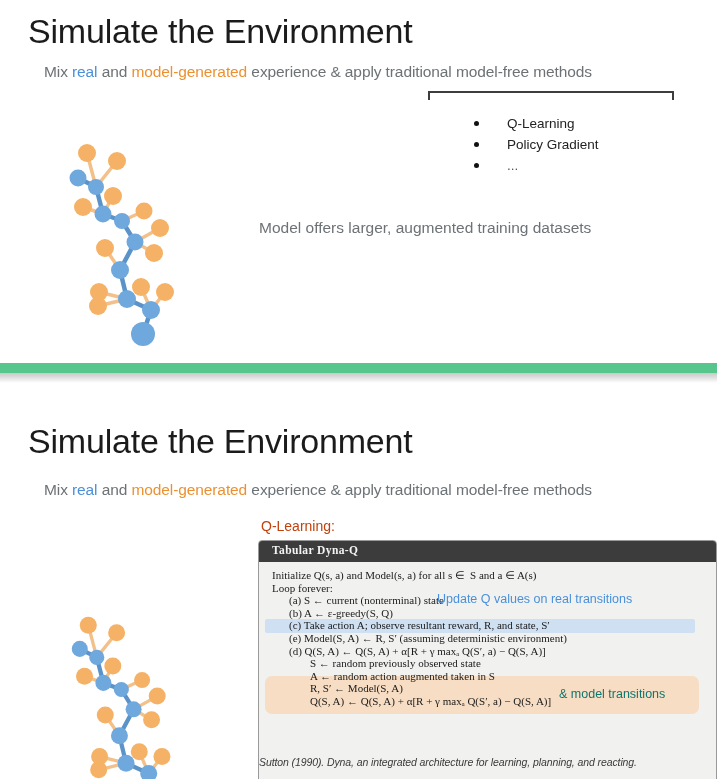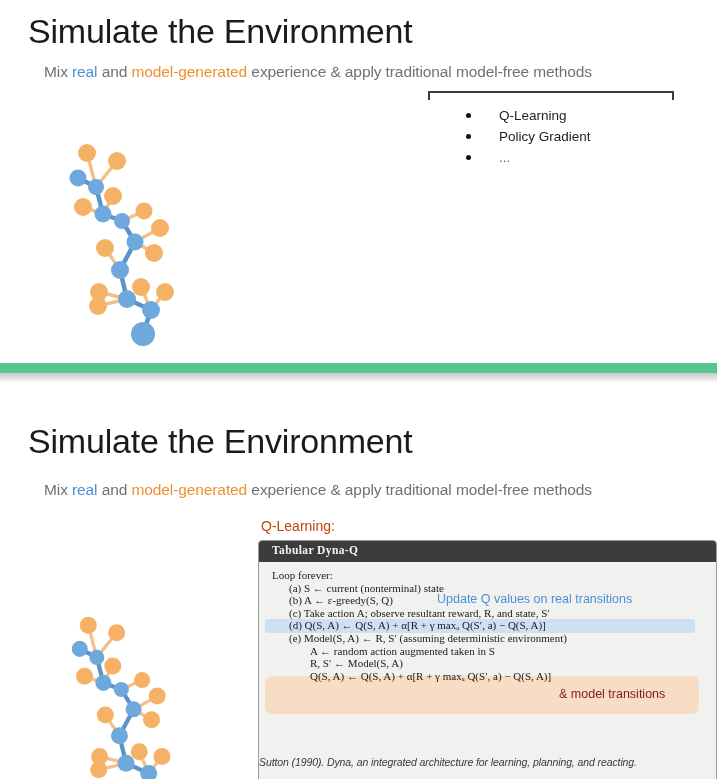--- a/index.html
+++ b/index.html
@@ -75,21 +75,21 @@
     height: 9px;
     border-top: 2.5px solid #3d3d3d;
     border-left: 2.5px solid #3d3d3d;
     border-right: 2.5px solid #3d3d3d;
   }
   #bullet-list {
     position: absolute;
     left: 466px;
     top: 105px;
     list-style: none;
-    margin: 0;
+    margin: 8px;
     padding: 0;
   }
   #bullet-list li {
     position: relative;
     padding-left: 33px;
     font-size: 13.5px;
     color: #222;
     line-height: 21px;
     white-space: nowrap;
   }
@@ -175,21 +175,21 @@
     z-index: 1;
   }
   .annot {
     position: absolute;
     z-index: 3;
     font-family: "Liberation Sans", sans-serif;
     font-size: 12.5px;
     white-space: nowrap;
   }
   .annot-blue { color: #4a90d9; }
-  .annot-orange { color: #7f1d1d; }
+  .annot-orange { color: #0f766e; }
 
   
   #citation {
     position: absolute;
     left: 259px;
     top: 756px;
     font-size: 10.5px;
     font-style: italic;
     font-weight: normal;
     color: #3a3a3a;
@@ -220,20 +220,21 @@
       <li>
         <span class="bdot"></span>
         <span>Policy Gradient</span>
       </li>
       <li>
         <span class="bdot"></span>
         <span class="bullet-faded">...</span>
       </li>
     </ul>
 
+    <div id="caption-1">Model offers larger, augmented training datasets</div>
 
     <svg class="tree" id="tree-1" style="left:10px; top:0px;" width="200" height="363" viewBox="0 0 200 363">
         <line x1="68" y1="178" x2="86" y2="187" stroke="#5b93c9" stroke-width="4.5" stroke-linecap="round"></line>
         <line x1="77" y1="153" x2="86" y2="187" stroke="#f3c08a" stroke-width="3.5" stroke-linecap="round"></line>
         <line x1="107" y1="161" x2="86" y2="187" stroke="#f3c08a" stroke-width="3.5" stroke-linecap="round"></line>
         <line x1="86" y1="187" x2="93" y2="214" stroke="#5b93c9" stroke-width="4.5" stroke-linecap="round"></line>
         <line x1="103" y1="196" x2="93" y2="214" stroke="#f3c08a" stroke-width="3.5" stroke-linecap="round"></line>
         <line x1="73" y1="207" x2="93" y2="214" stroke="#f3c08a" stroke-width="3.5" stroke-linecap="round"></line>
         <line x1="93" y1="214" x2="112" y2="221" stroke="#5b93c9" stroke-width="4.5" stroke-linecap="round"></line>
         <line x1="134" y1="211" x2="112" y2="221" stroke="#f3c08a" stroke-width="3.5" stroke-linecap="round"></line>
@@ -331,26 +332,28 @@
 
   <div id="q-label">Q-Learning:</div>
 
   <div id="algo-box">
     <div id="algo-header">Tabular Dyna-Q</div>
     <div id="algo-body">
 
       <div class="hl-blue" style="top:57px;  height:14px;"></div>
       <div class="hl-orange" style="top:114px; height:38px;"></div>
 
+      <div class="ln">Initialize Q(s, a) and Model(s, a) for all s ∈ &nbsp;S and a ∈ A(s)</div>
       <div class="ln">Loop forever:</div>
       <div class="ln ind1">(a)  S ← current (nonterminal) state</div>
       <div class="ln ind1">(b)  A ← ε-greedy(S, Q)</div>
       <div class="ln ind1">(c)  Take action A; observe resultant reward, R, and state, S′</div>
+      <div class="ln ind1">(e)  Model(S, A) ← R, S′ (assuming deterministic environment)</div>
       <div class="ln ind1">(d)  Q(S, A) ← Q(S, A) + α[R + γ maxₐ Q(S′, a) − Q(S, A)]</div>
-      <div class="ln ind1">(e)  Model(S, A) ← R, S′ (assuming deterministic environment)</div>
+      <div class="ln ind2">S ← random previously observed state</div>
       <div class="ln ind2">A ← random action augmented taken in S</div>
       <div class="ln ind2">R, S′ ← Model(S, A)</div>
       <div class="ln ind2">Q(S, A) ← Q(S, A) + α[R + γ maxₐ Q(S′, a) − Q(S, A)]</div>
 
       <div class="annot annot-blue" style="left:178px; top:31px;">Update Q values on real transitions</div>
       <div class="annot annot-orange" style="left:300px; top:126px;">&amp; model transitions</div>
     </div>
   </div>
 
   <div id="citation">Sutton (1990). Dyna, an integrated architecture for learning, planning, and reacting.</div>

